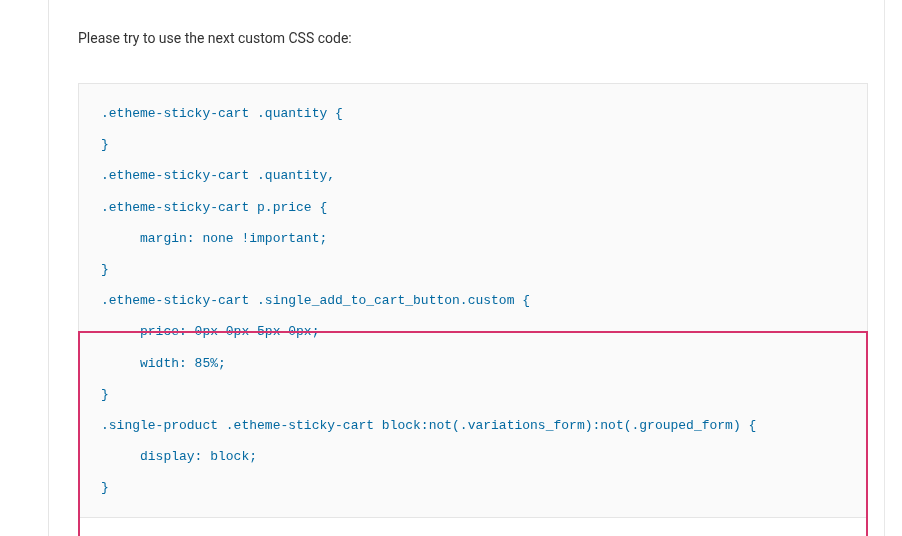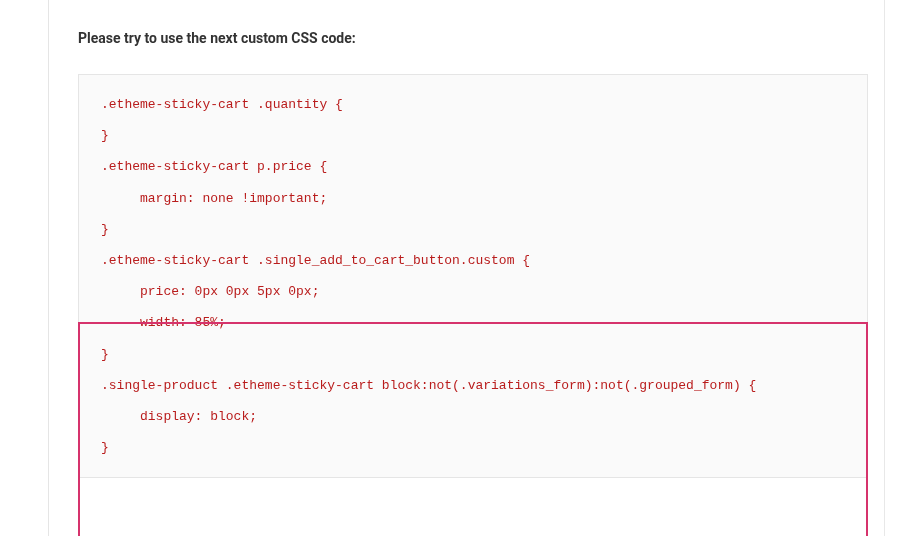--- a/index.html
+++ b/index.html
@@ -33,35 +33,35 @@
       width: 1px;
       height: 536px;
       background: #e8e8e8;
     }
     .content {
       padding: 30px 0 0 78px;
     }
     .intro-text {
       font-size: 14px;
       color: #333333;
-      margin-bottom: 28px;
-      font-weight: 700;
+      margin-bottom: 37px;
+      font-weight: 400;
     }
     .code-block {
       width: 790px;
       border: 1px solid #e5e5e5;
       background: #fafafa;
       font-family: "SFMono-Regular", Consolas, "Liberation Mono", Menlo, Courier, monospace;
       font-size: 13px;
       line-height: 2.4;
       padding: 14px 0 14px 0;
       position: relative;
     }
     .code-line {
-      color: #b91c1c;
+      color: #0369a1;
       white-space: pre;
       padding-left: 22px;
     }
     .highlight-box {
       position: absolute;
       left: -1px;
       top: 247px;
       width: 790px;
       height: 220px;
       border: 2px solid #d6336c;
@@ -72,20 +72,21 @@
 <body>
 
 <div class="page-container">
   <div class="vertical-divider"></div>
   <div class="right-divider"></div>
   <div class="content">
     <p class="intro-text">Please try to use the next custom CSS code:</p>
     <div class="code-block">
       <div class="code-line">.etheme-sticky-cart .quantity {</div>
       <div class="code-line">}</div>
+      <div class="code-line">.etheme-sticky-cart .quantity,</div>
       <div class="code-line">.etheme-sticky-cart p.price {</div>
       <div class="code-line">     margin: none !important;</div>
       <div class="code-line">}</div>
       <div class="code-line">.etheme-sticky-cart .single_add_to_cart_button.custom {</div>
       <div class="code-line">     price: 0px 0px 5px 0px;</div>
       <div class="code-line">     width: 85%;</div>
       <div class="code-line">}</div>
       <div class="code-line">.single-product .etheme-sticky-cart block:not(.variations_form):not(.grouped_form) {</div>
       <div class="code-line">     display: block;</div>
       <div class="code-line">}</div>

